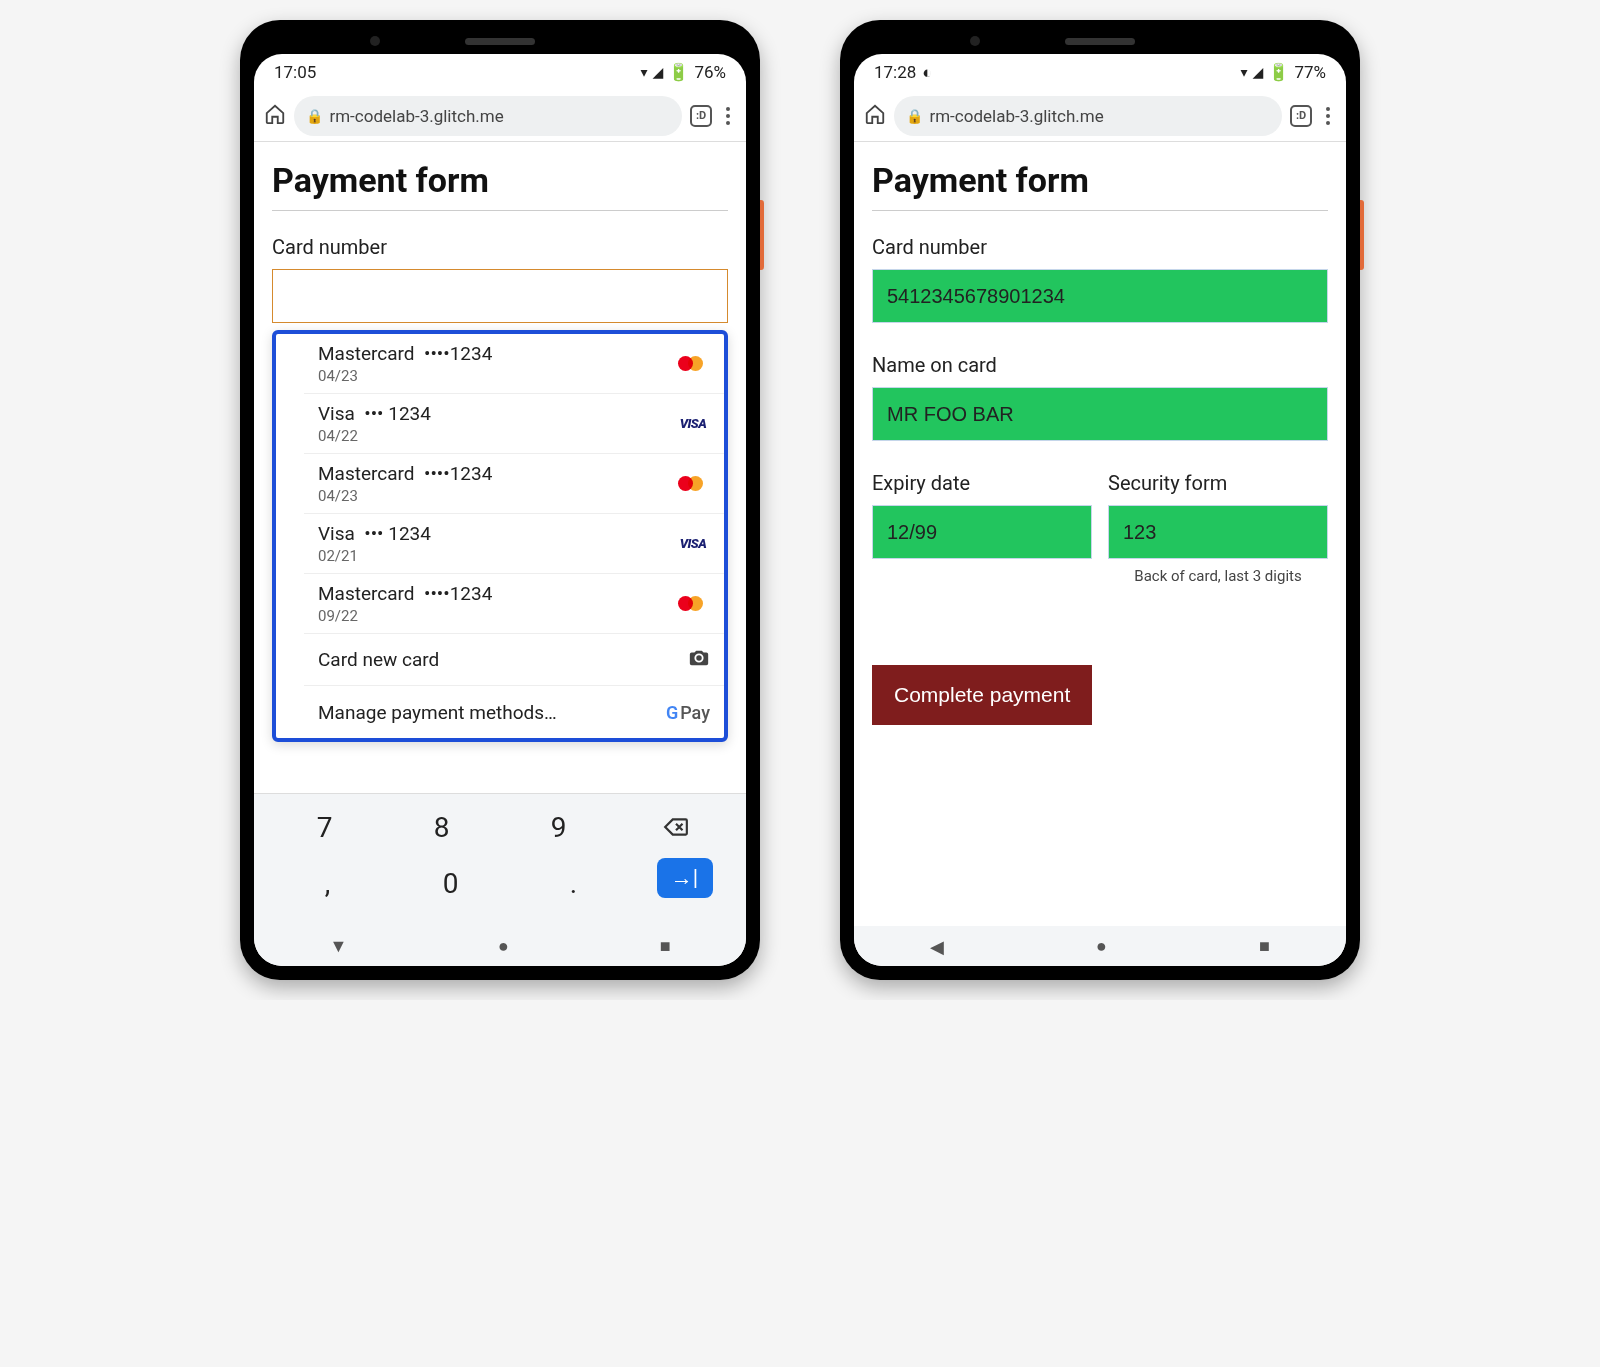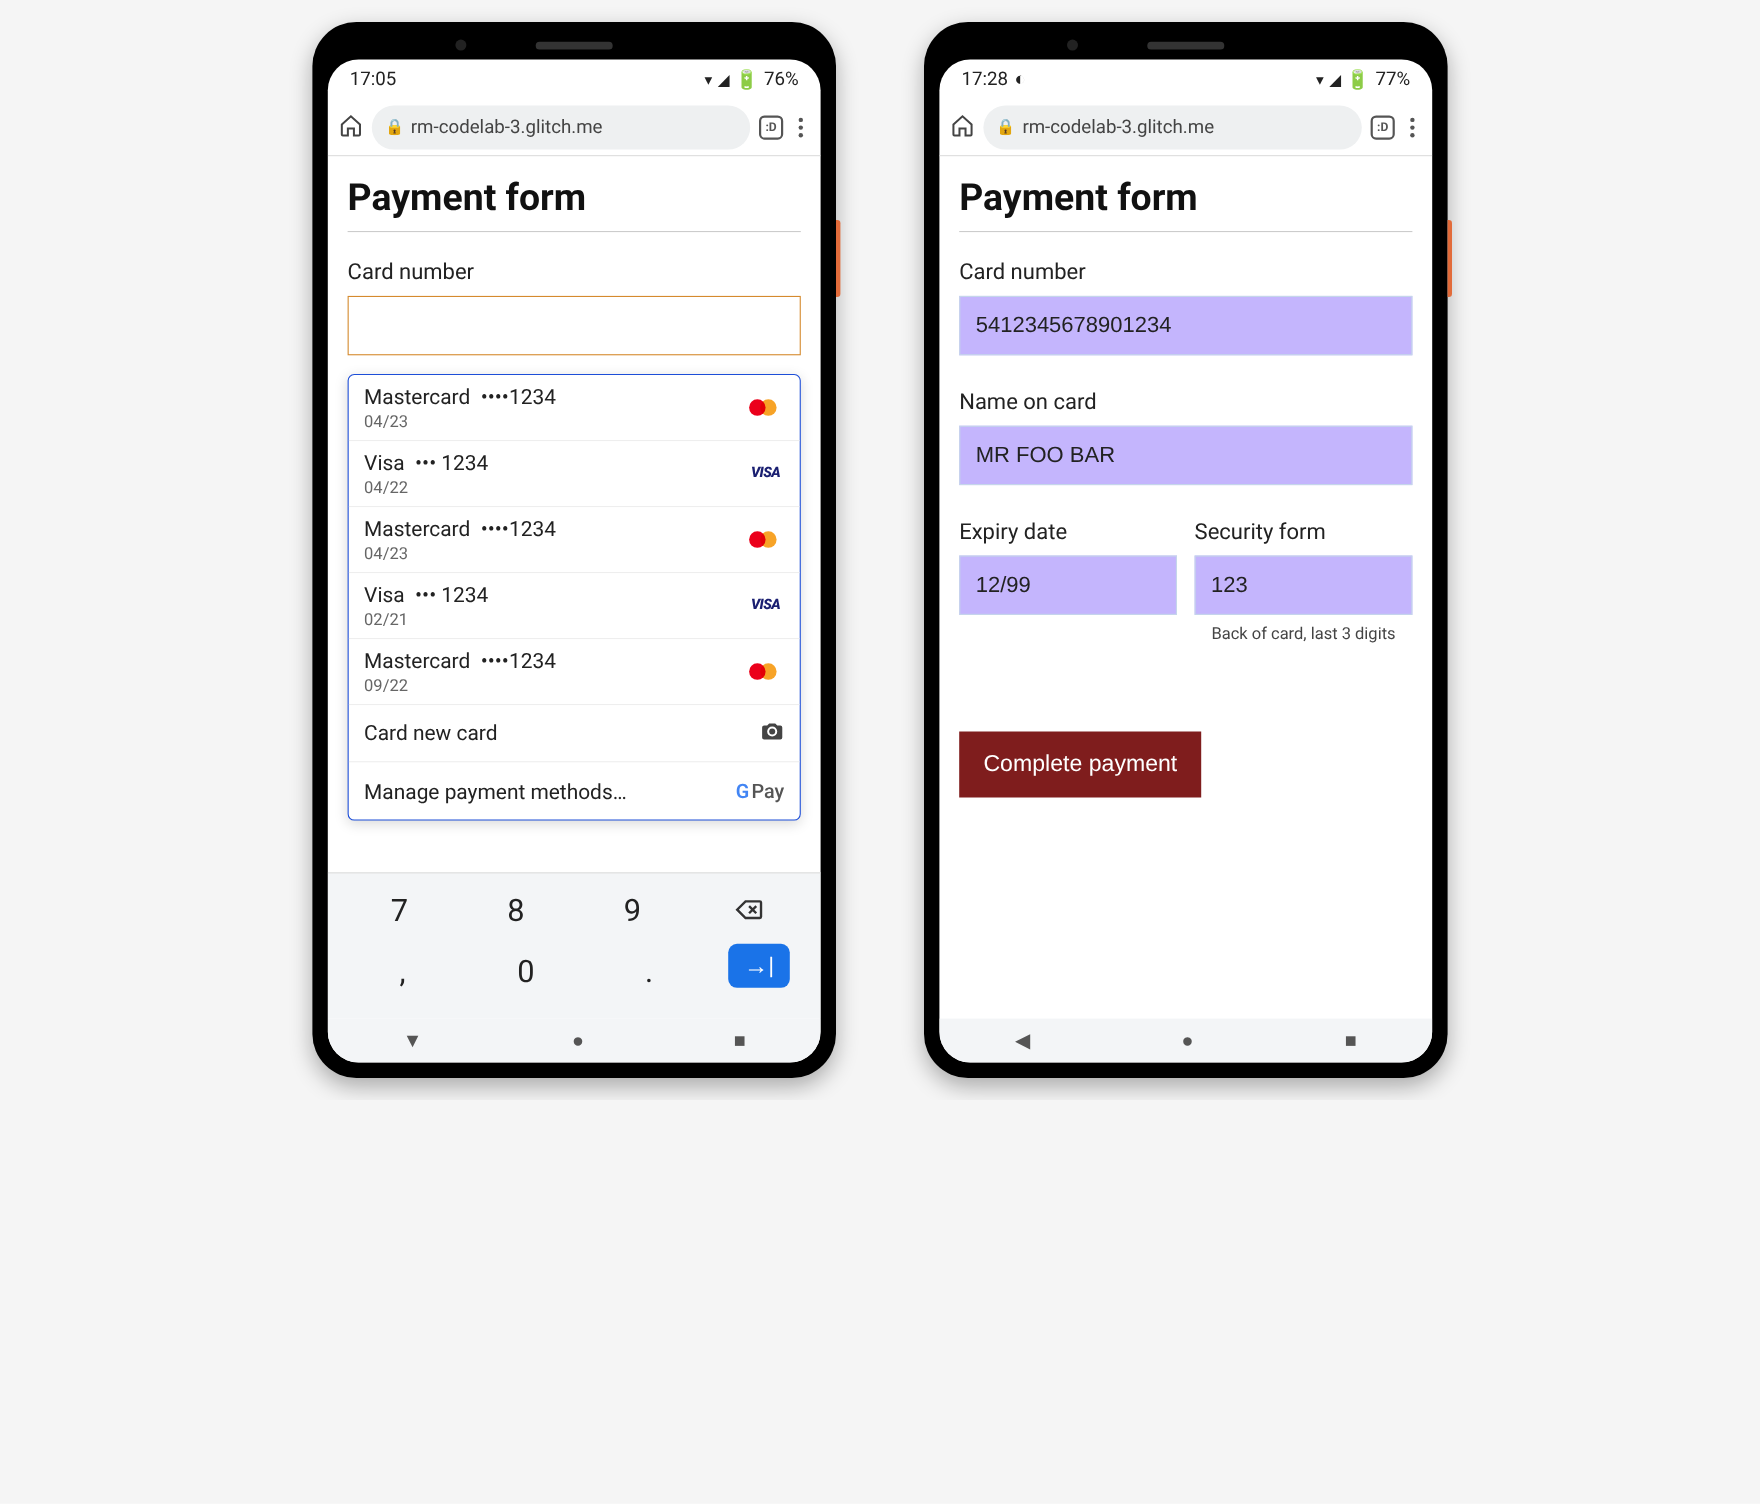--- a/index.html
+++ b/index.html
@@ -5,21 +5,21 @@
   * { box-sizing: border-box; margin: 0; padding: 0; }
   body {
     background: #f5f5f5;
     font-family: Roboto, Arial, sans-serif;
     display: flex;
     justify-content: center;
     gap: 80px;
     padding: 20px;
   }
   .phone {
-    width: 476px;
+    width: 520px;
     height: 960px;
     background: #000;
     border-radius: 40px;
     padding: 14px;
     position: relative;
     box-shadow: 0 8px 20px rgba(0,0,0,0.3);
   }
   .phone::after {
     content: "";
     position: absolute;
@@ -134,21 +134,21 @@
     height: 54px;
     border: 1px solid #ccc;
     padding: 0 14px;
     font-size: 20px;
     color: #222;
   }
   .input.focused {
     border: 1px solid #d58a2e;
   }
   .input.filled {
-    background: #c4b5fd;
+    background: #22c55e;
     border: 1px solid #c5d6ea;
   }
   .row2 {
     display: flex;
     gap: 16px;
   }
   .col { flex: 1; }
   .hint {
     font-size: 15px;
     color: #444;
@@ -164,26 +164,27 @@
     margin-top: 50px;
     display: inline-block;
   }
   .field-group { margin-bottom: 30px; }
 
   
   .dropdown {
     position: absolute;
     left: 18px;
     right: 18px;
-    top: 198px;
+    top: 188px;
     background: #fff;
-    border: 1px solid #1d4ed8;
+    border: 4px solid #1d4ed8;
     border-radius: 6px;
     box-shadow: 0 3px 12px rgba(0,0,0,0.15);
     overflow: hidden;
+    padding-left: 28px;
   }
   .dd-item {
     display: flex;
     align-items: center;
     justify-content: space-between;
     padding: 8px 14px;
     border-bottom: 1px solid #eee;
     min-height: 52px;
   }
   .dd-item:last-child { border-bottom: none; }

